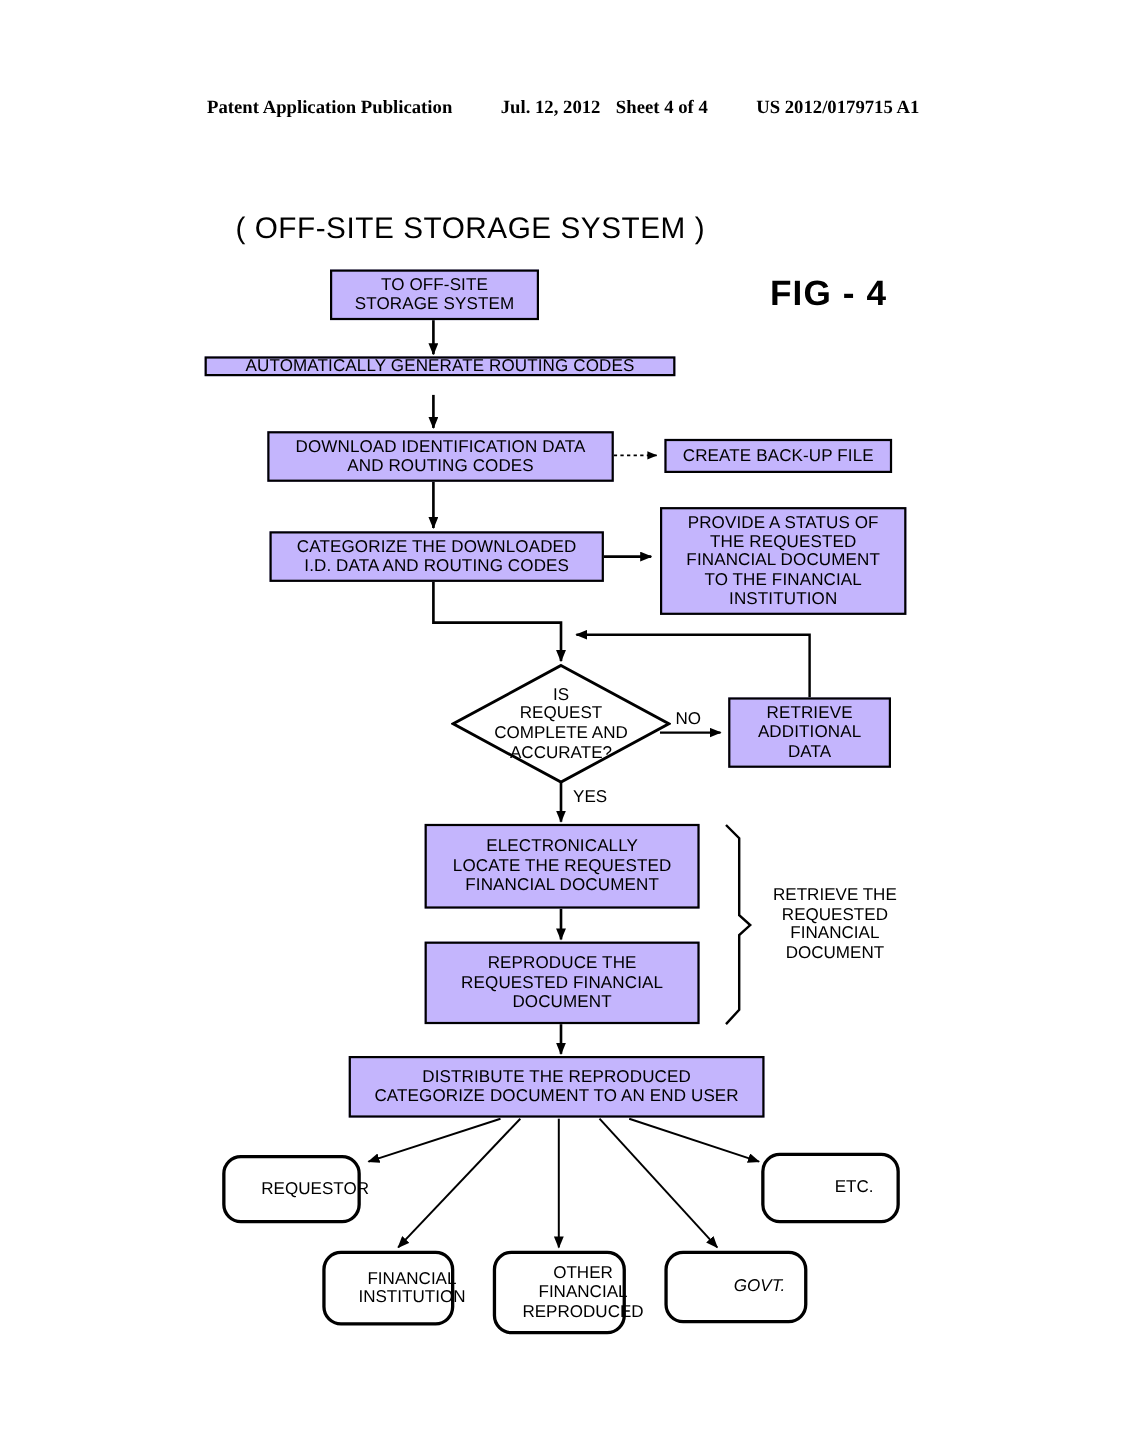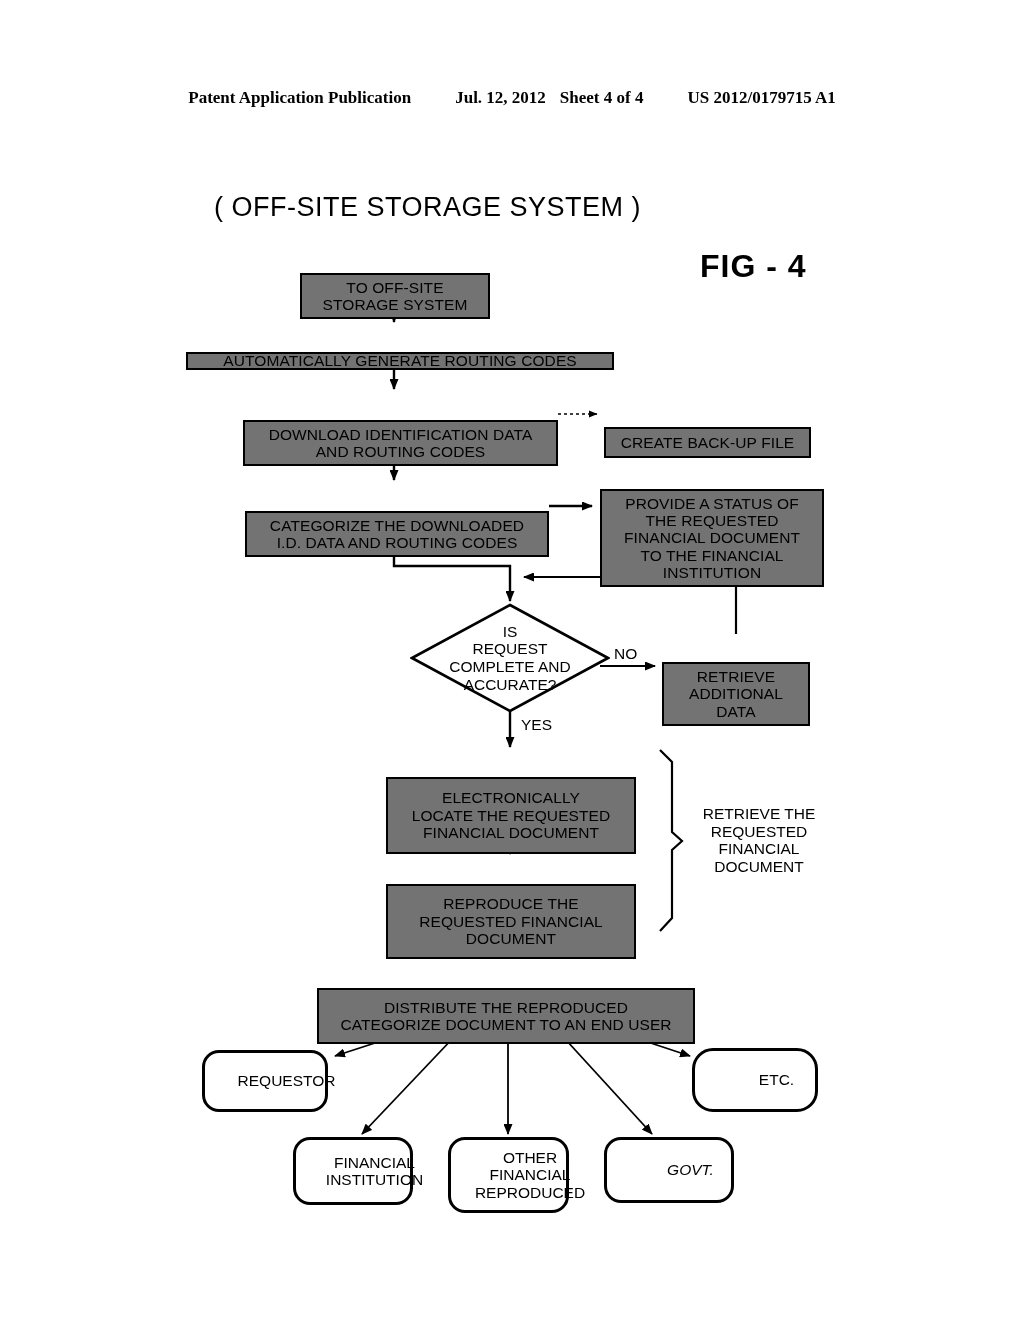--- a/index.html
+++ b/index.html
@@ -62,33 +62,32 @@
     left: 0;
     top: 0;
     width: 1024px;
     height: 1320px;
   }
 
   
   .node {
     position: absolute;
     box-sizing: border-box;
-    background: #737373;
+    background: #c4b5fd;
     border: 2.5px solid #000000;
     display: flex;
     align-items: center;
     justify-content: center;
     text-align: center;
     line-height: 1.12;
     font-size: 15.5px;
     letter-spacing: 0.1px;
     padding: 2px 6px;
     white-space: pre-line;
     z-index: 3;
-    margin-top: 28px;
   }
   .node.thin { border-width: 2px; }
 
   .terminal {
     position: absolute;
     box-sizing: border-box;
     background: #ffffff;
     border: 3.5px solid #000000;
     border-radius: 17px;
     display: flex;
@@ -255,13 +254,13 @@
 
 <div class="terminal" style="left:293px; top:1137px; width:120px; height:68px;">FINANCIAL
 INSTITUTION</div>
 
 <div class="terminal" style="left:448px; top:1137px; width:121px; height:76px;">OTHER
 FINANCIAL
 REPRODUCED</div>
 
 <div class="terminal" style="left:604px; top:1137px; width:130px; height:66px;font-style:italic;">GOVT.</div>
 
-<div class="terminal" style="left:692px; top:1048px; width:126px; height:64px;border-radius:21px;">ETC.</div>
+<div class="terminal" style="left:692px; top:1048px; width:126px; height:64px;">ETC.</div>
 
 </body></html>

